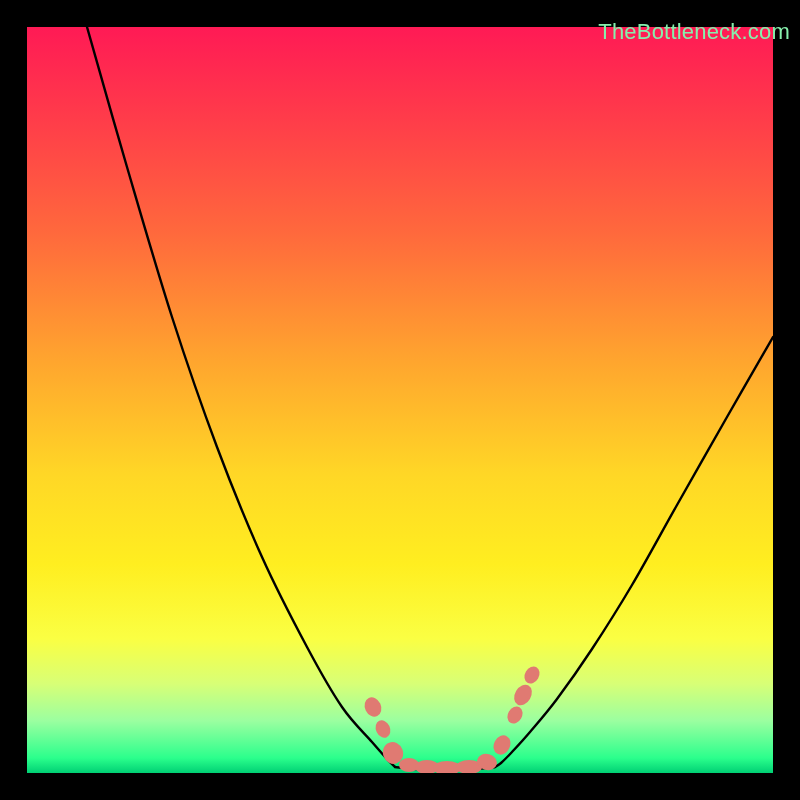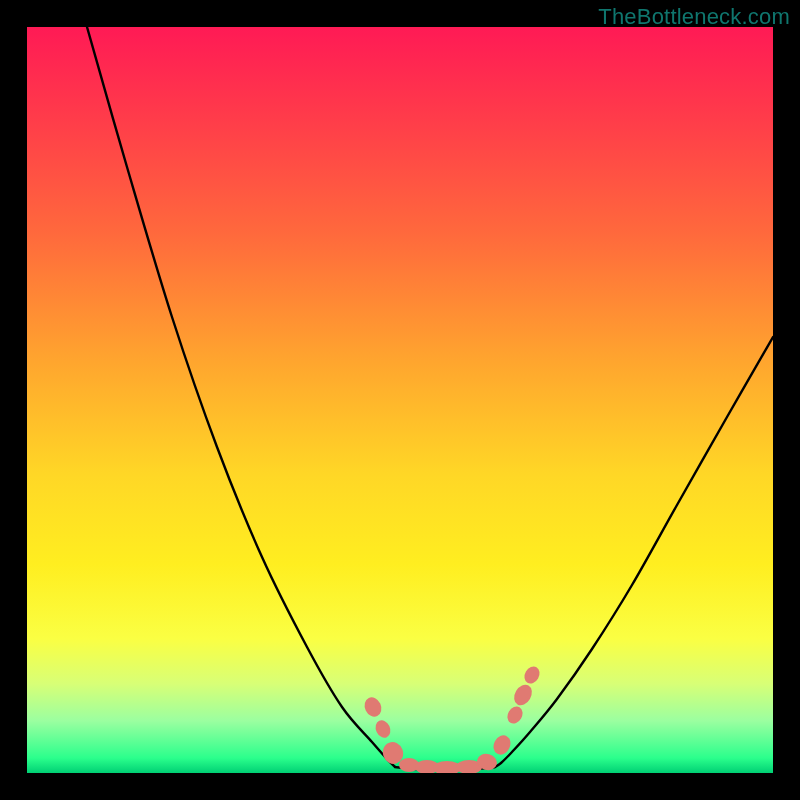--- a/index.html
+++ b/index.html
@@ -35,23 +35,23 @@
       #ffee20 72%,
       #faff43 82%,
       #d8ff76 88%,
       #9bffa0 93%,
       #2bff8c 98%,
       #00d074 100%
     );
   }
   .watermark {
     position: absolute;
-    top: 4px;
+    top: 19px;
     right: 10px;
-    color: #0f766e;
+    color: #86efac;
     font-size: 22px;
     letter-spacing: 0.2px;
     font-weight: 500;
   }
   svg.curve {
     position: absolute;
     top: 0;
     left: 0;
   }
   .marker {

